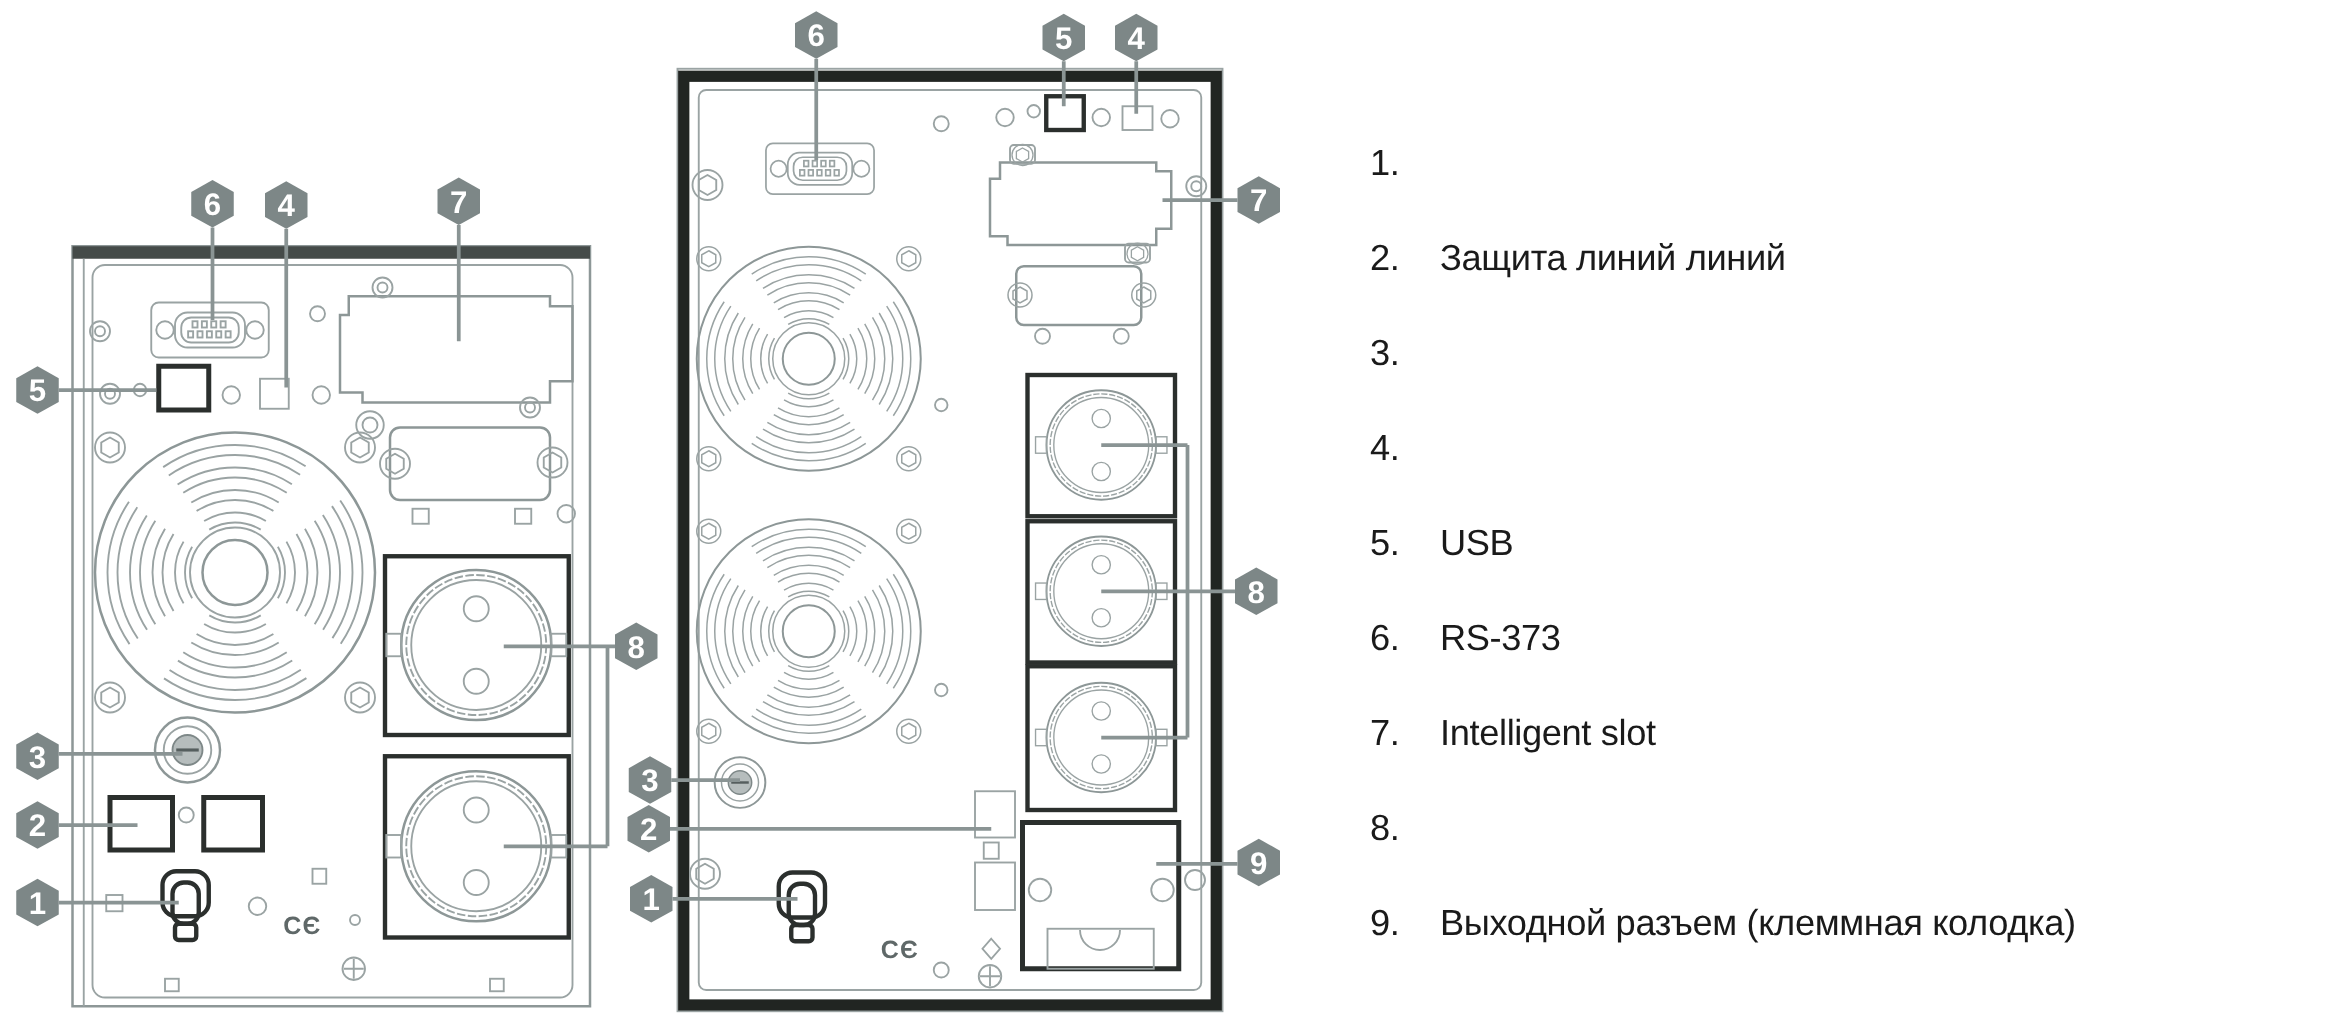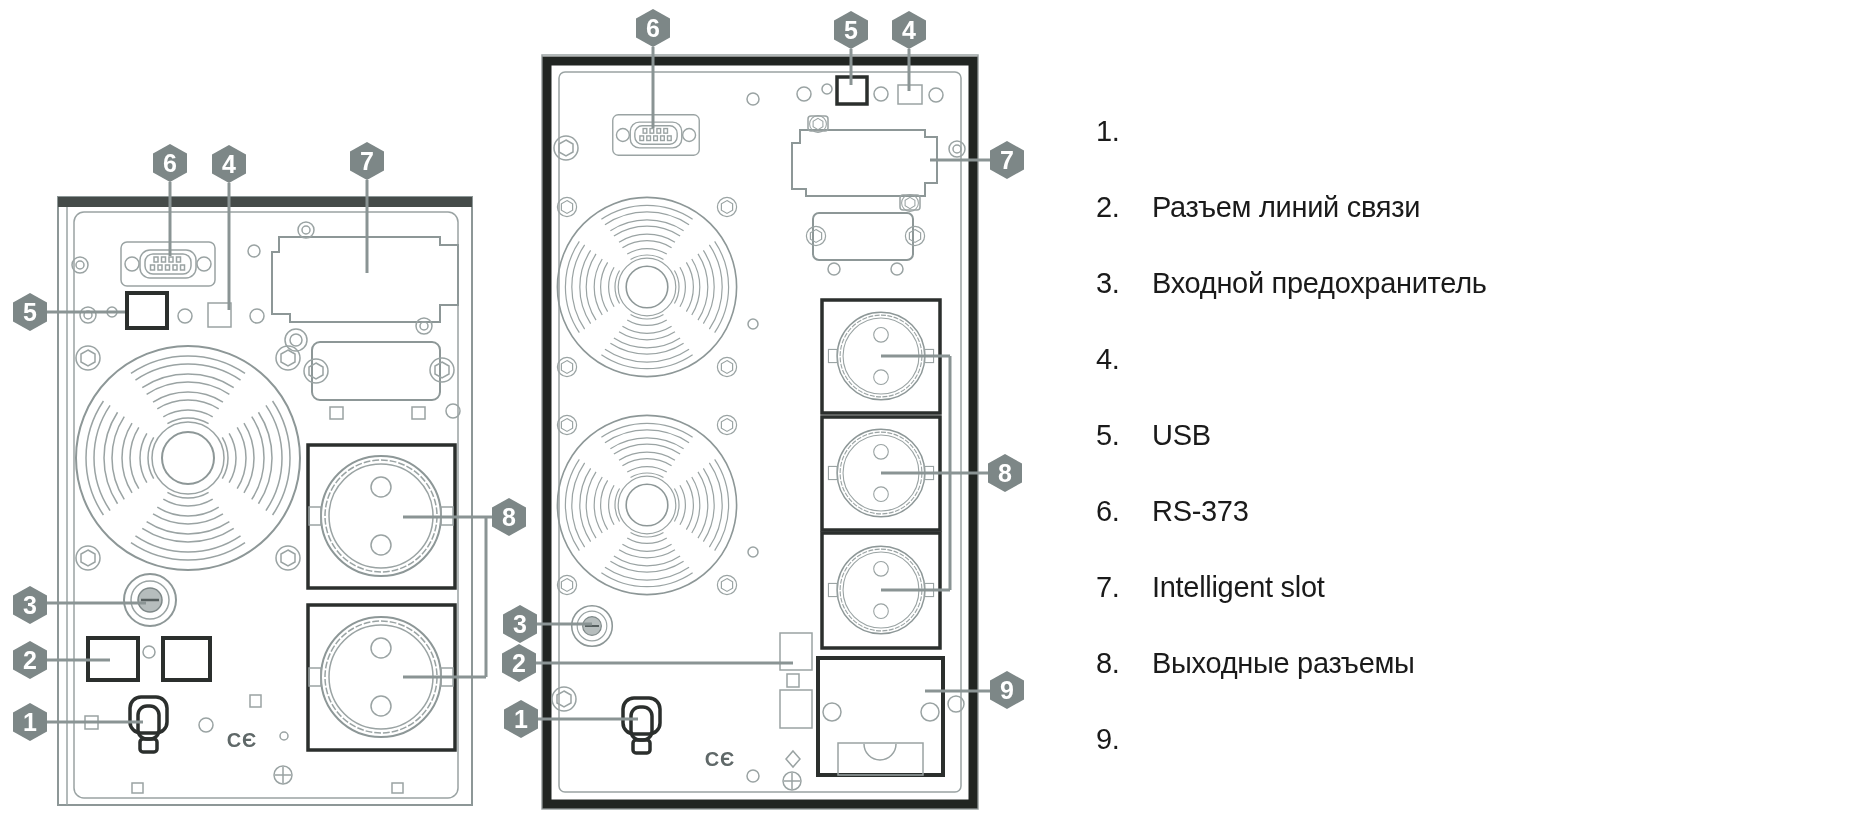--- a/index.html
+++ b/index.html
@@ -353,43 +353,42 @@
         <text class="badge-num" y="9" text-anchor="middle">1</text>
       </g>
 </svg>
 
 <div class="legend">
   <div class="legend-row" style="top:111px">
     <span class="num">1.</span>
   </div>
   <div class="legend-row" style="top:187px">
     <span class="num">2.</span>
-    <span class="lbl">Разъем линий связи</span>
+    <span class="lbl">Защита линий линий</span>
   </div>
   <div class="legend-row" style="top:263px">
     <span class="num">3.</span>
-    <span class="lbl">Входной предохранитель</span>
   </div>
   <div class="legend-row" style="top:339px">
     <span class="num">4.</span>
   </div>
   <div class="legend-row" style="top:415px">
     <span class="num">5.</span>
     <span class="lbl">USB</span>
   </div>
   <div class="legend-row" style="top:491px">
     <span class="num">6.</span>
     <span class="lbl">RS-373</span>
   </div>
   <div class="legend-row" style="top:567px">
     <span class="num">7.</span>
     <span class="lbl">Intelligent slot</span>
   </div>
   <div class="legend-row" style="top:643px">
     <span class="num">8.</span>
-    <span class="lbl">Выходные разъемы</span>
   </div>
   <div class="legend-row" style="top:719px">
     <span class="num">9.</span>
+    <span class="lbl">Выходной разъем (клеммная колодка)</span>
   </div>
 </div>
 
 </div>
 
 </body></html>

